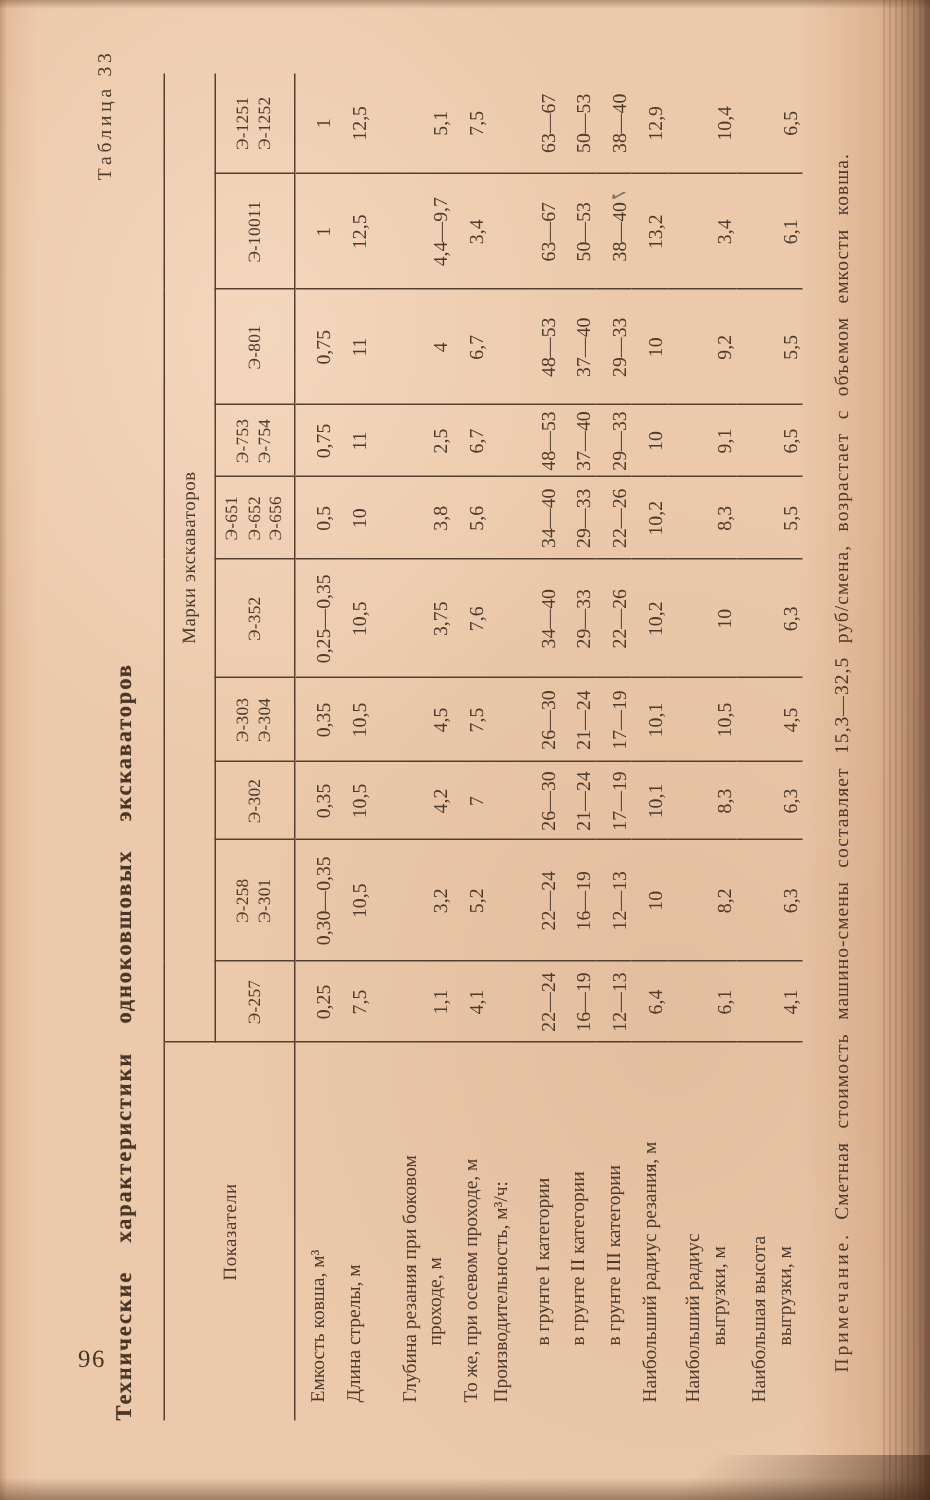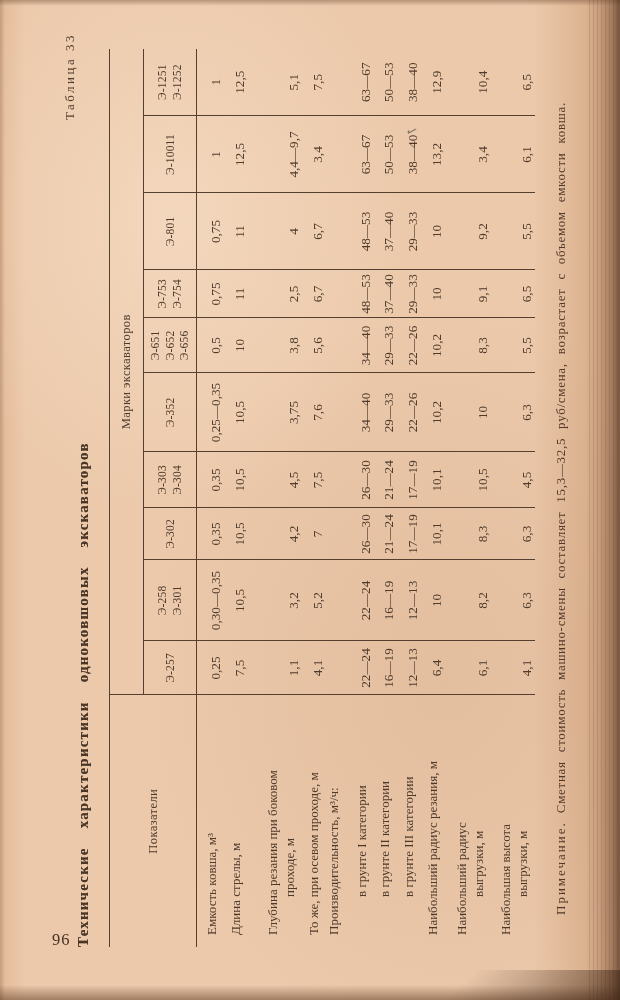--- a/index.html
+++ b/index.html
@@ -80,21 +80,21 @@
     font-size:13px;color:#50392a;
   }
   .note .nlab{letter-spacing:2px;margin-right:8px;}
   .note .nbody{letter-spacing:.7px;word-spacing:5px;}
   .pen-mark{
     position:absolute;left:828px;top:369px;font-size:14px;color:#6b655c;
     opacity:.85;transform:rotate(115deg);
     font-family:"DejaVu Sans",sans-serif;
   }
   .pageno{
-    position:absolute;left:52px;top:930px;font-size:16.5px;color:#473424;
+    position:absolute;left:52px;top:896px;font-size:16.5px;color:#473424;
     letter-spacing:1px;
   }
 </style>
 </head>
 <body>
 
 <div class="edge edge-top"></div>
 <div class="edge edge-left"></div>
 
 <div class="rot">

